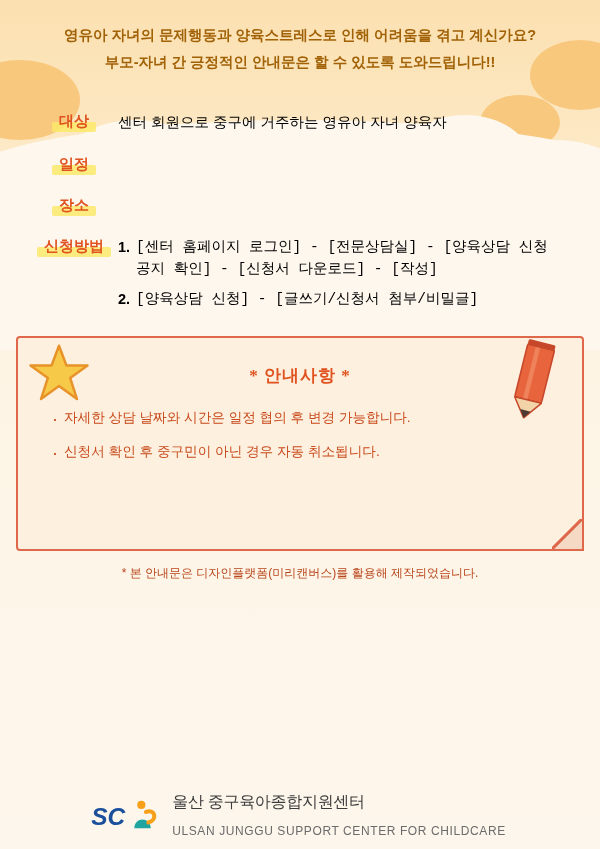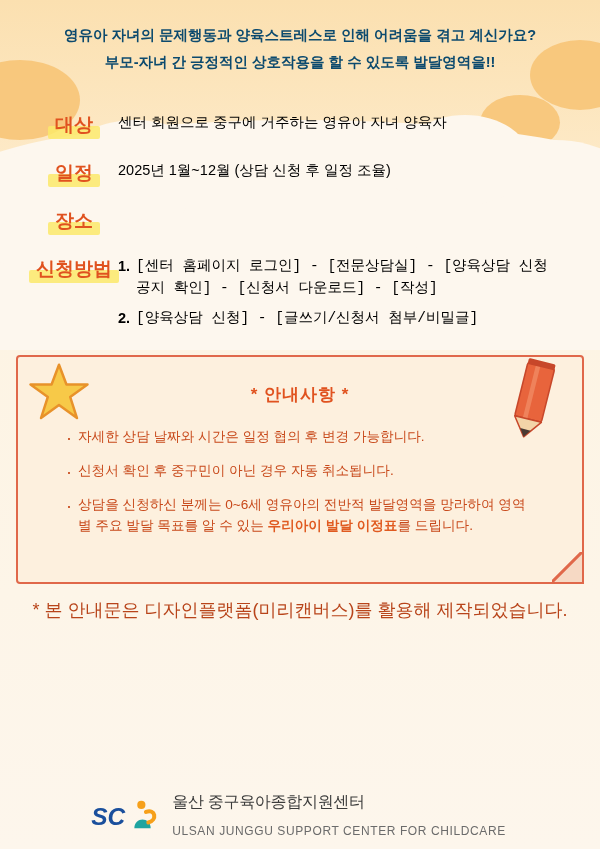--- a/index.html
+++ b/index.html
@@ -58,21 +58,21 @@
     padding-top: 28px;
     font-size: 33px;
     font-weight: bold;
     color: #f26a21;
     letter-spacing: 2px;
     text-shadow: 2px 2px 0 #fff, -1px -1px 0 #fff, 1px -1px 0 #fff, -1px 1px 0 #fff;
   }
 
   .intro {
     text-align: center;
-    color: #0c4a6e;
+    color: #a16207;
     font-size: 14.5px;
     line-height: 1.85;
     margin-top: 22px;
     font-weight: 600;
   }
 
   
   .info { margin: 34px 30px 0 30px; }
   .row {
     display: flex;
@@ -81,21 +81,21 @@
   }
   .label-wrap {
     width: 88px;
     flex: 0 0 88px;
     text-align: center;
     padding-top: 1px;
   }
   .label {
     display: inline-block;
     position: relative;
-    font-size: 19px;
+    font-size: 15px;
     font-weight: bold;
     color: #e0521f;
     padding: 1px 4px;
   }
   .label::after {
     content: "";
     position: absolute;
     left: -3px; right: -3px;
     top: 55%;
     bottom: 0px;
@@ -139,22 +139,23 @@
     border-right: 2px solid #e0684a;
     border-bottom: 2px solid #e0684a;
   }
   .notice-title {
     text-align: center;
     color: #e0521f;
     font-size: 17px;
     font-weight: bold;
     margin-bottom: 20px;
     letter-spacing: 1px;
-  }
-  .notice ul { list-style: none; margin: 16px; padding: 0 4px; }
+    font-family: Liberation Serif, serif;
+  }
+  .notice ul { list-style: none; margin: 2px; padding: 0 4px; }
   .notice ul li {
     position: relative;
     color: #c8491b;
     font-size: 13.6px;
     line-height: 1.55;
     margin-bottom: 13px;
     padding-left: 14px;
   }
   .notice ul li::before {
     content: "·";
@@ -177,21 +178,21 @@
     position: absolute;
     right: 18px; top: 2px;
     width: 66px; height: 84px;
     z-index: 6;
     transform: rotate(14deg);
   }
 
   .footnote {
     text-align: center;
     color: #b8441a;
-    font-size: 18px;
+    font-size: 12px;
     margin-top: 14px;
   }
 
   
   .footer {
     position: absolute;
     left: 0; right: 4px; bottom: 10px;
     display: flex;
     align-items: center;
     justify-content: center;
@@ -225,37 +226,36 @@
   <div class="cloud c3"></div>
   <div class="cloud c4"></div>
   <div class="cloud c5"></div>
 </div>
 
 <div class="content">
 
 
   <div class="intro">
     <div>영유아 자녀의 문제행동과 양육스트레스로 인해 어려움을 겪고 계신가요?</div>
-    <div>부모-자녀 간 긍정적인 상호작용을 할 수 있도록 발달영역을!!</div>
+    <div>부모-자녀 간 긍정적인 안내문은 할 수 있도록 도와드립니다!!</div>
   </div>
 
   <div class="info">
 
     <div class="row">
       <div class="label-wrap">
         <span class="label">대상</span>
       </div>
       <div class="value">센터 회원으로 중구에 거주하는 영유아 자녀 양육자</div>
     </div>
 
     <div class="row">
       <div class="label-wrap">
         <span class="label">일정</span>
       </div>
-      <div class="value">2025년 1월~12월 (상담 신청 후 일정 조율)</div>
     </div>
 
     <div class="row">
       <div class="label-wrap">
         <span class="label">장소</span>
       </div>
     </div>
 
     <div class="row">
       <div class="label-wrap">
@@ -280,22 +280,20 @@
 
 
   </div>
 
   <div class="notice-wrap">
     <div class="notice">
       <div class="notice-title">* 안내사항 *</div>
       <ul>
         <li>자세한 상담 날짜와 시간은 일정 협의 후 변경 가능합니다.</li>
         <li>신청서 확인 후 중구민이 아닌 경우 자동  취소됩니다.</li>
-        <li><span id="n3pre">상담을 신청하신 분께는 0~6세 영유아의 전반적 발달영역을 망라하여
-영역별 주요 발달 목표를 알 수 있는 </span><span class="hl" id="n3hl">우리아이 발달 이정표</span><span id="n3post">를 드립니다.</span></li>
       </ul>
     </div>
 
     <svg class="star" viewBox="0 0 100 100">
       <polygon points="50,6 62,38 96,38 68,58 79,92 50,71 21,92 32,58 4,38 38,38" fill="#f7c948" stroke="#e8922a" stroke-width="4" stroke-linejoin="round"></polygon>
     </svg>
 
     <svg class="pencil" viewBox="0 0 60 110">
       <rect x="12" y="10" width="36" height="72" rx="3" fill="#e8643c" stroke="#c7472a" stroke-width="2"></rect>
       <rect x="23" y="10" width="6" height="72" fill="#f08a63" opacity=".8"></rect>

